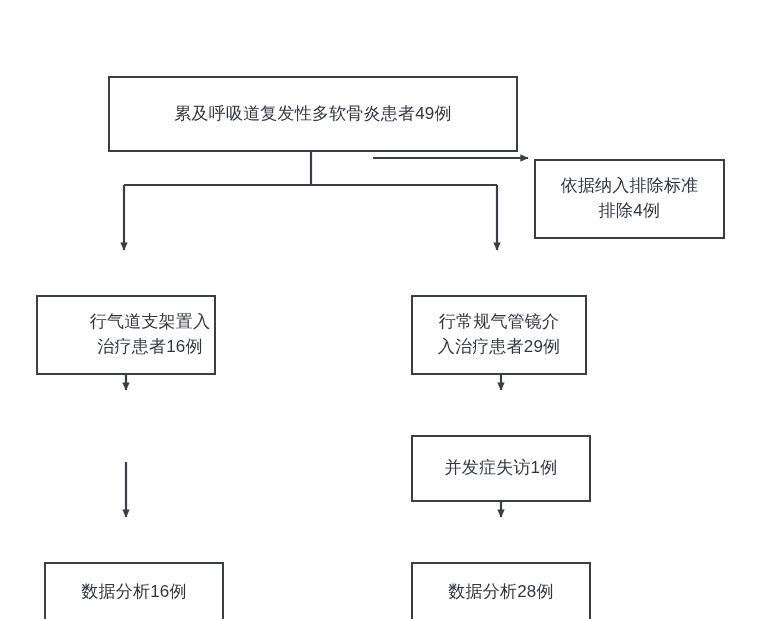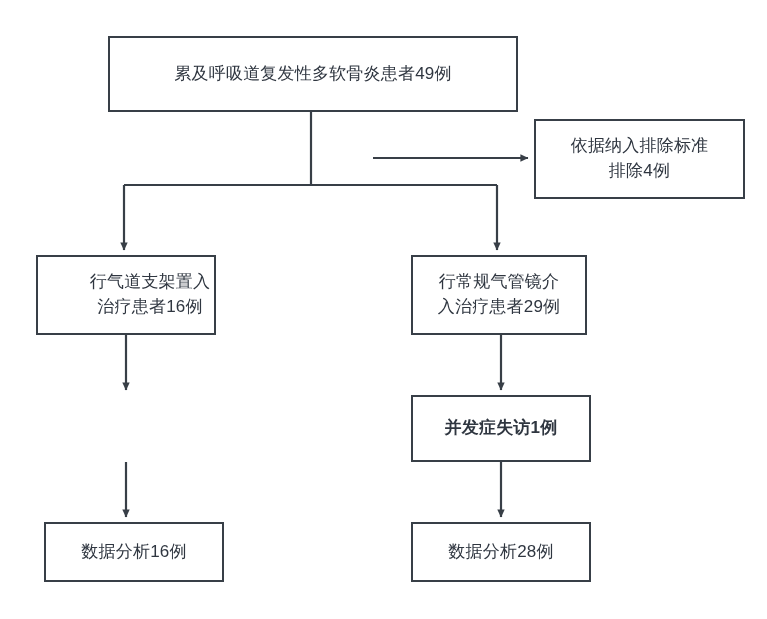--- a/index.html
+++ b/index.html
@@ -24,31 +24,32 @@
     background: #ffffff;
     display: flex;
     align-items: center;
     justify-content: center;
     text-align: center;
     color: #2f3640;
     font-size: 17px;
     line-height: 1.45;
     letter-spacing: 0.2px;
     white-space: pre-line;
+    margin-top: 40px;
   }
   #node-cohort {
     left: 108px;
     top: 36px;
     width: 410px;
     height: 76px;
   }
   #node-excluded {
     left: 534px;
     top: 119px;
-    width: 211px;
+    width: 191px;
     height: 80px;
   }
   #node-stent {
     left: 36px;
     top: 255px;
     width: 180px;
     height: 80px;
     padding-left: 48px;
   }
   #node-bronchoscopy {
@@ -61,21 +62,20 @@
     left: 36px;
     top: 395px;
     width: 180px;
     height: 67px;
   }
   #node-loss-right {
     left: 411px;
     top: 395px;
     width: 180px;
     height: 67px;
-    font-weight: bold;
   }
   #node-analysis-left {
     left: 44px;
     top: 522px;
     width: 180px;
     height: 60px;
   }
   #node-analysis-right {
     left: 411px;
     top: 522px;

